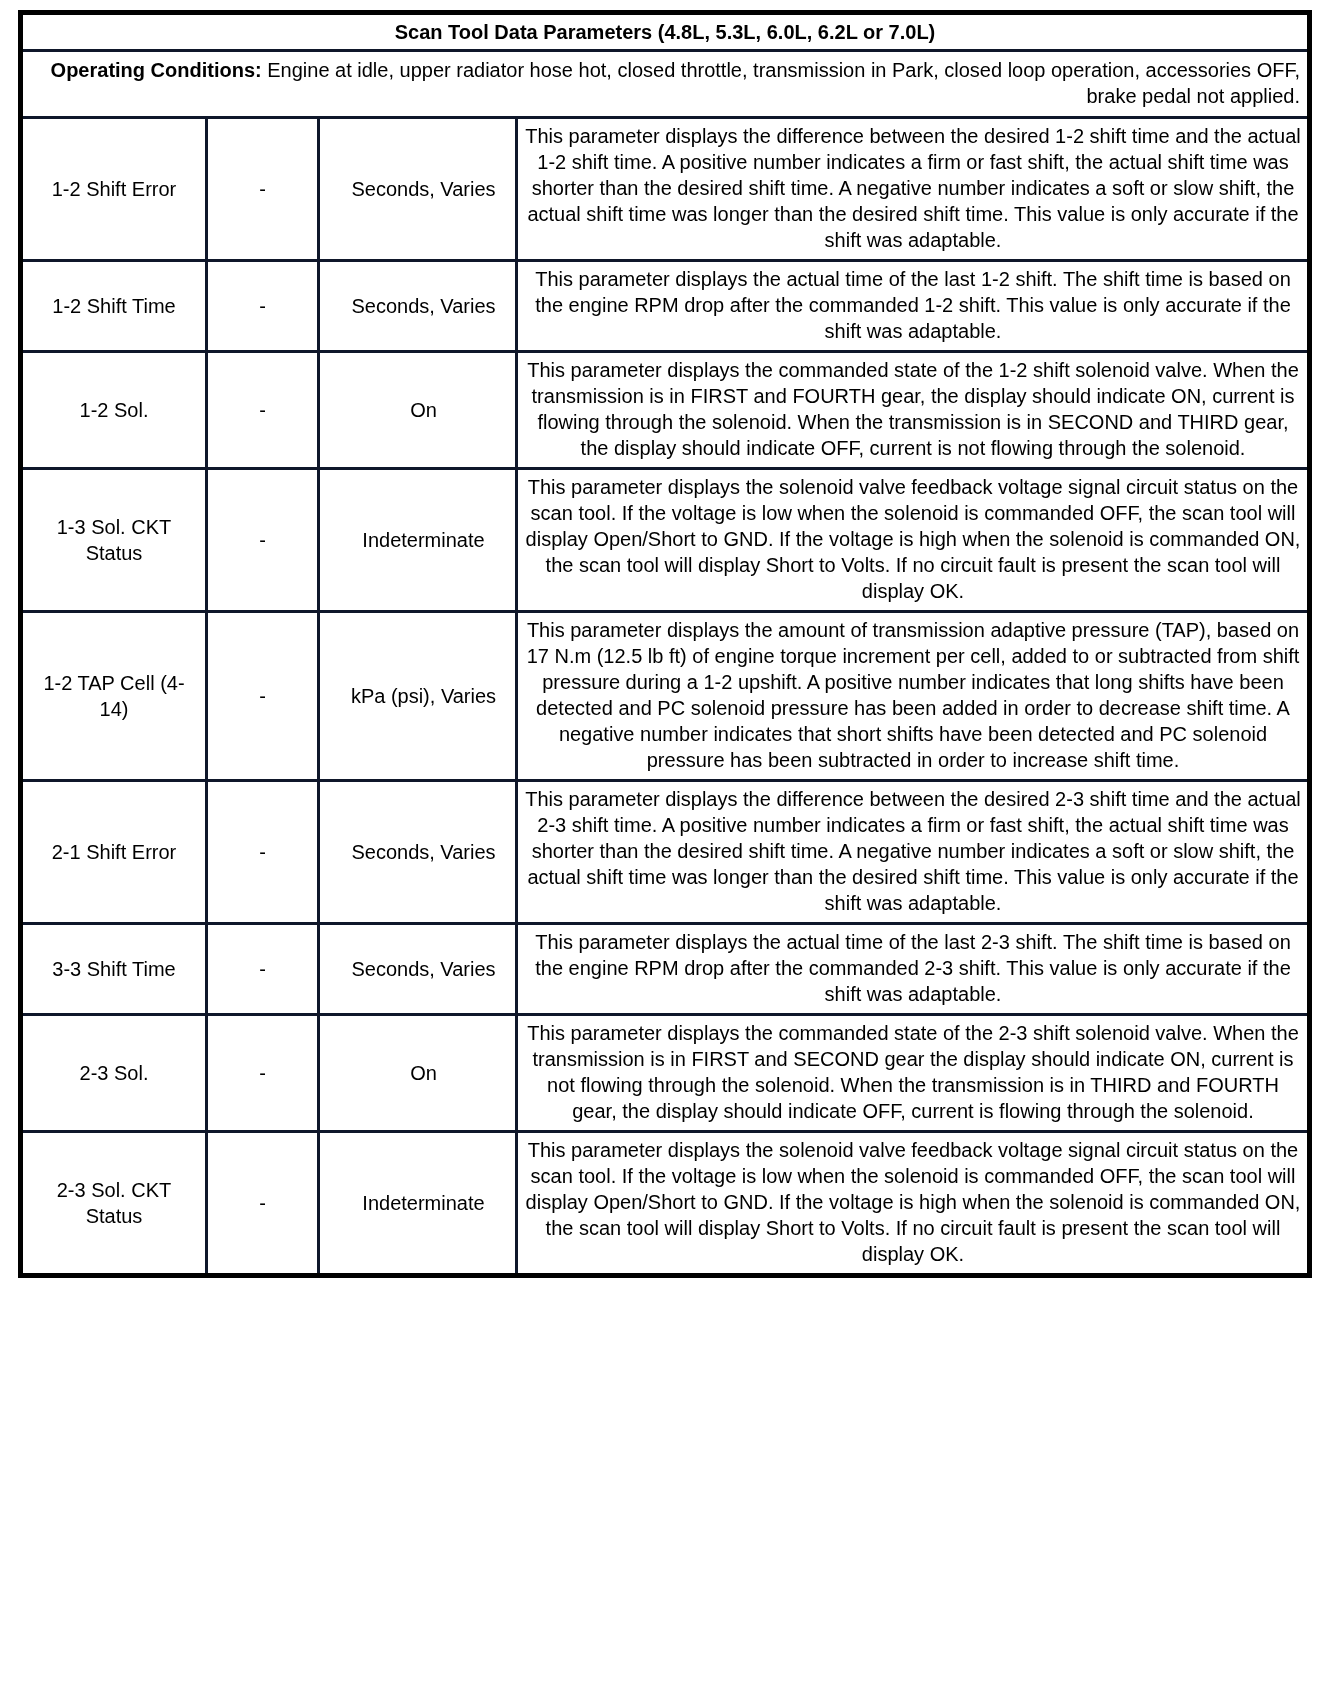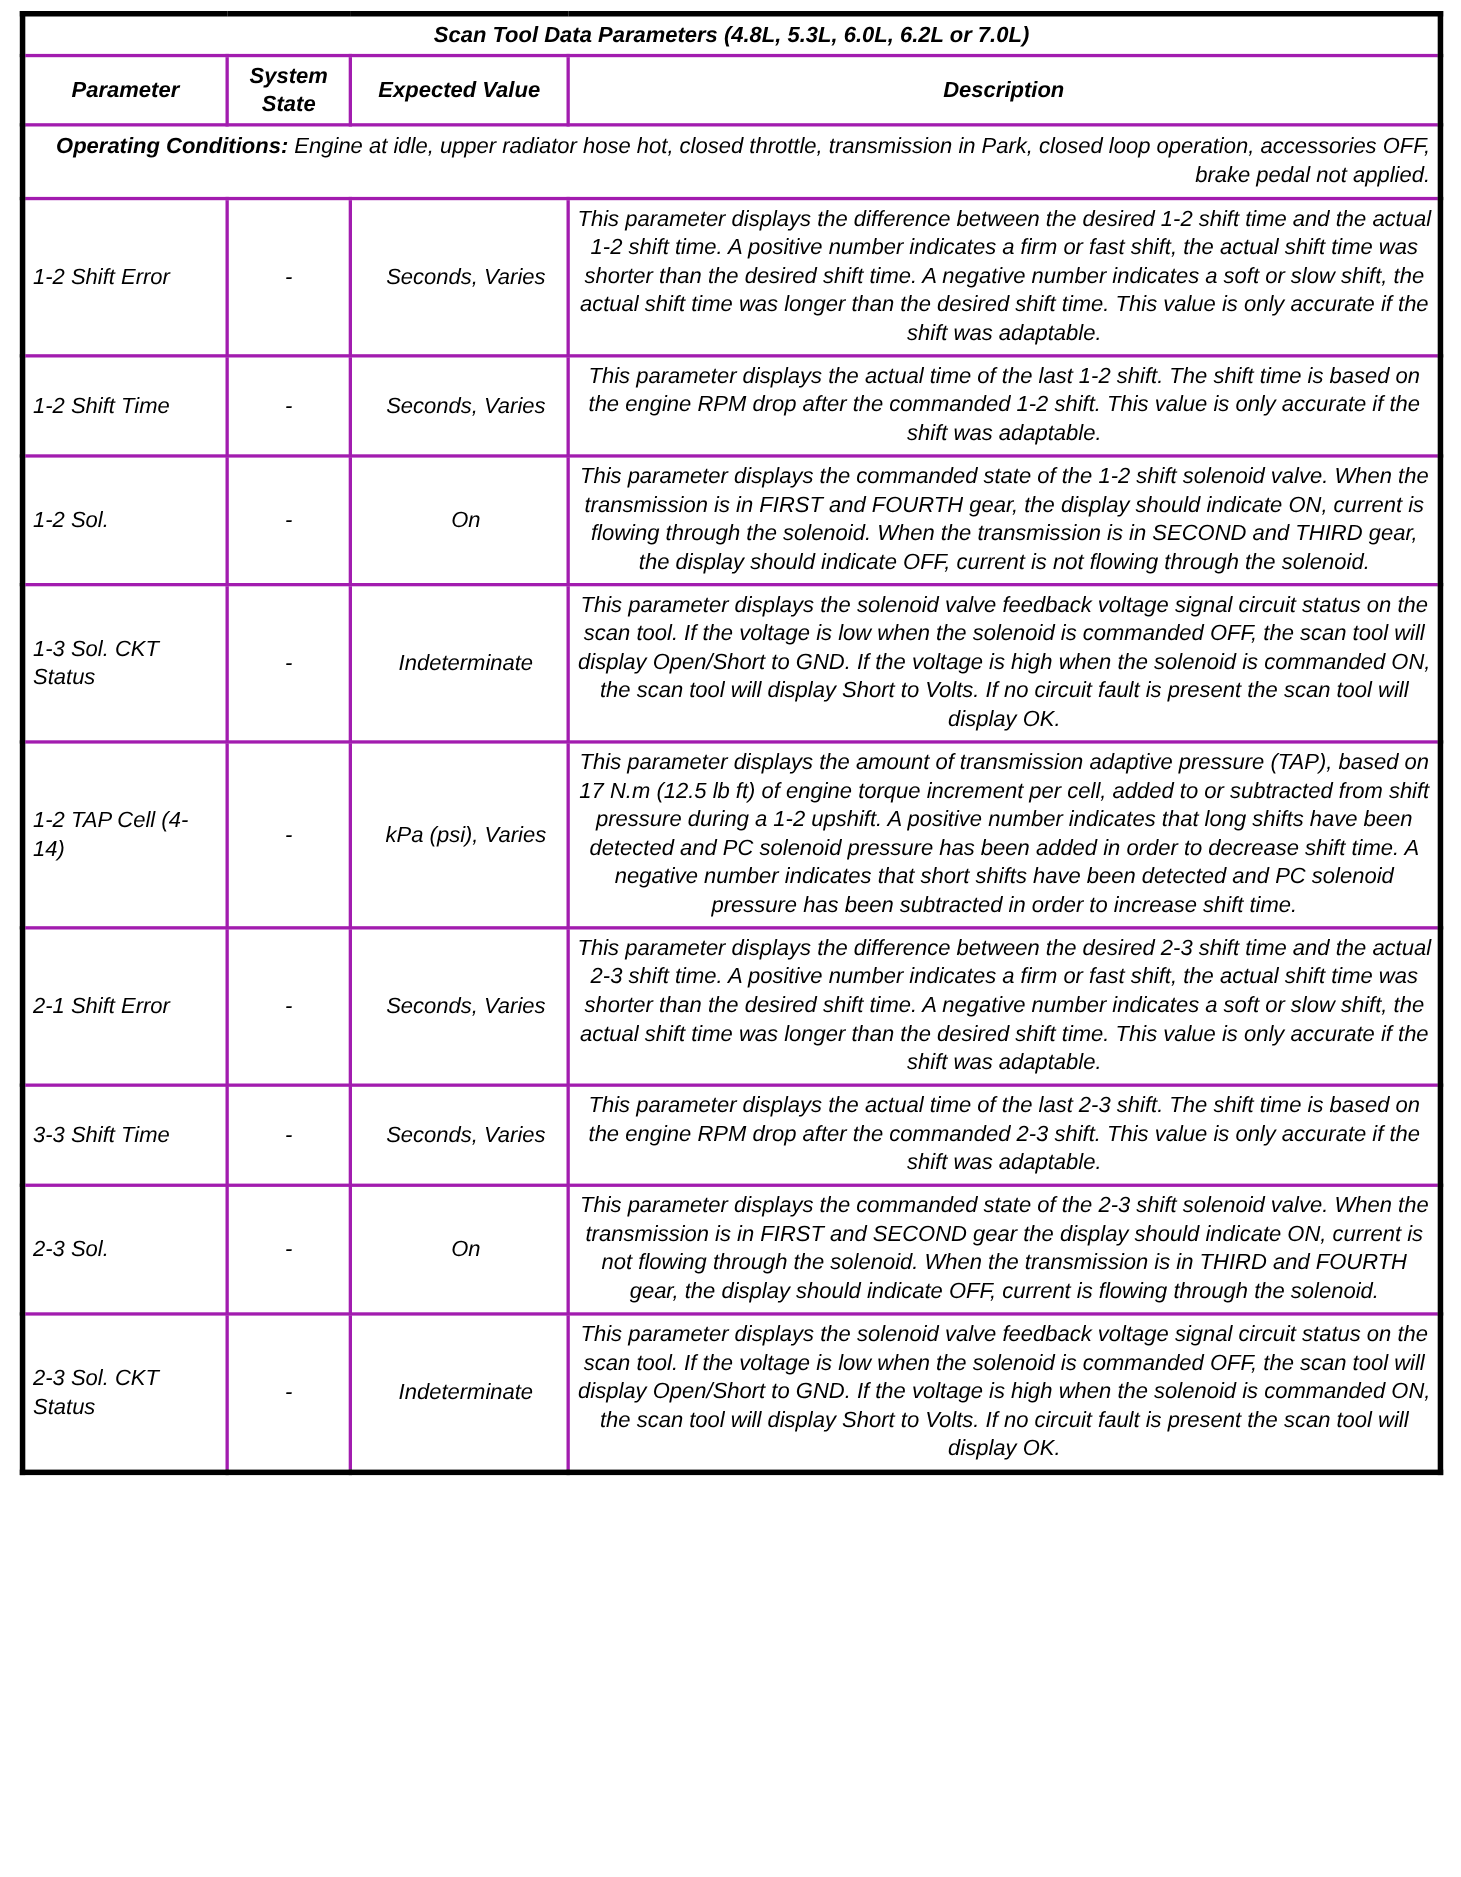--- a/index.html
+++ b/index.html
@@ -19,26 +19,25 @@
     padding: 10px 16px 14px 18px;
   }
   table.scan-table {
     border-collapse: collapse;
     width: 100%;
     table-layout: fixed;
     border: 5px solid #000000;
   }
   .scan-table th,
   .scan-table td {
-    border: 3px solid #a21caf;
+    border: 3px solid #0f172a;
     padding: 4px 7px;
     font-size: 20px;
     line-height: 1.3;
     word-wrap: break-word;
-    font-style: italic;
   }
   .title-cell {
     font-size: 21px;
     font-weight: bold;
     text-align: center;
     padding: 7px 4px;
   }
   .col-head {
     font-weight: bold;
     text-align: center;
@@ -48,21 +47,21 @@
   }
   td.opcond {
     text-align: right;
     vertical-align: middle;
     padding: 5px 7px 7px 7px;
   }
   td.opcond .b {
     font-weight: bold;
   }
   td.col-param {
-    text-align: left;
+    text-align: center;
     vertical-align: middle;
     padding-left: 7px;
   }
   td.col-state {
     text-align: center;
     vertical-align: middle;
   }
   td.col-value {
     text-align: center;
     vertical-align: middle;
@@ -82,26 +81,20 @@
   <table class="scan-table">
     <colgroup>
       <col style="width: 186px;">
       <col style="width: 112px;">
       <col style="width: 198px;">
       <col>
     </colgroup>
     <thead>
       <tr>
         <th colspan="4" class="title-cell">Scan Tool Data Parameters (4.8L, 5.3L, 6.0L, 6.2L or 7.0L)</th>
-      </tr>
-      <tr>
-        <th class="col-head">Parameter</th>
-        <th class="col-head">System State</th>
-        <th class="col-head">Expected Value</th>
-        <th class="col-head">Description</th>
       </tr>
     </thead>
     <tbody>
       <tr>
         <td colspan="4" class="opcond"><span class="b">Operating Conditions:</span><span> Engine at idle, upper radiator hose hot, closed throttle, transmission in Park, closed loop operation, accessories OFF, brake pedal not applied.</span></td>
       </tr>
     </tbody>
     <tbody id="rows-container">
   <tr class="data-row">
     <td class="col-param">1-2 Shift Error</td>

